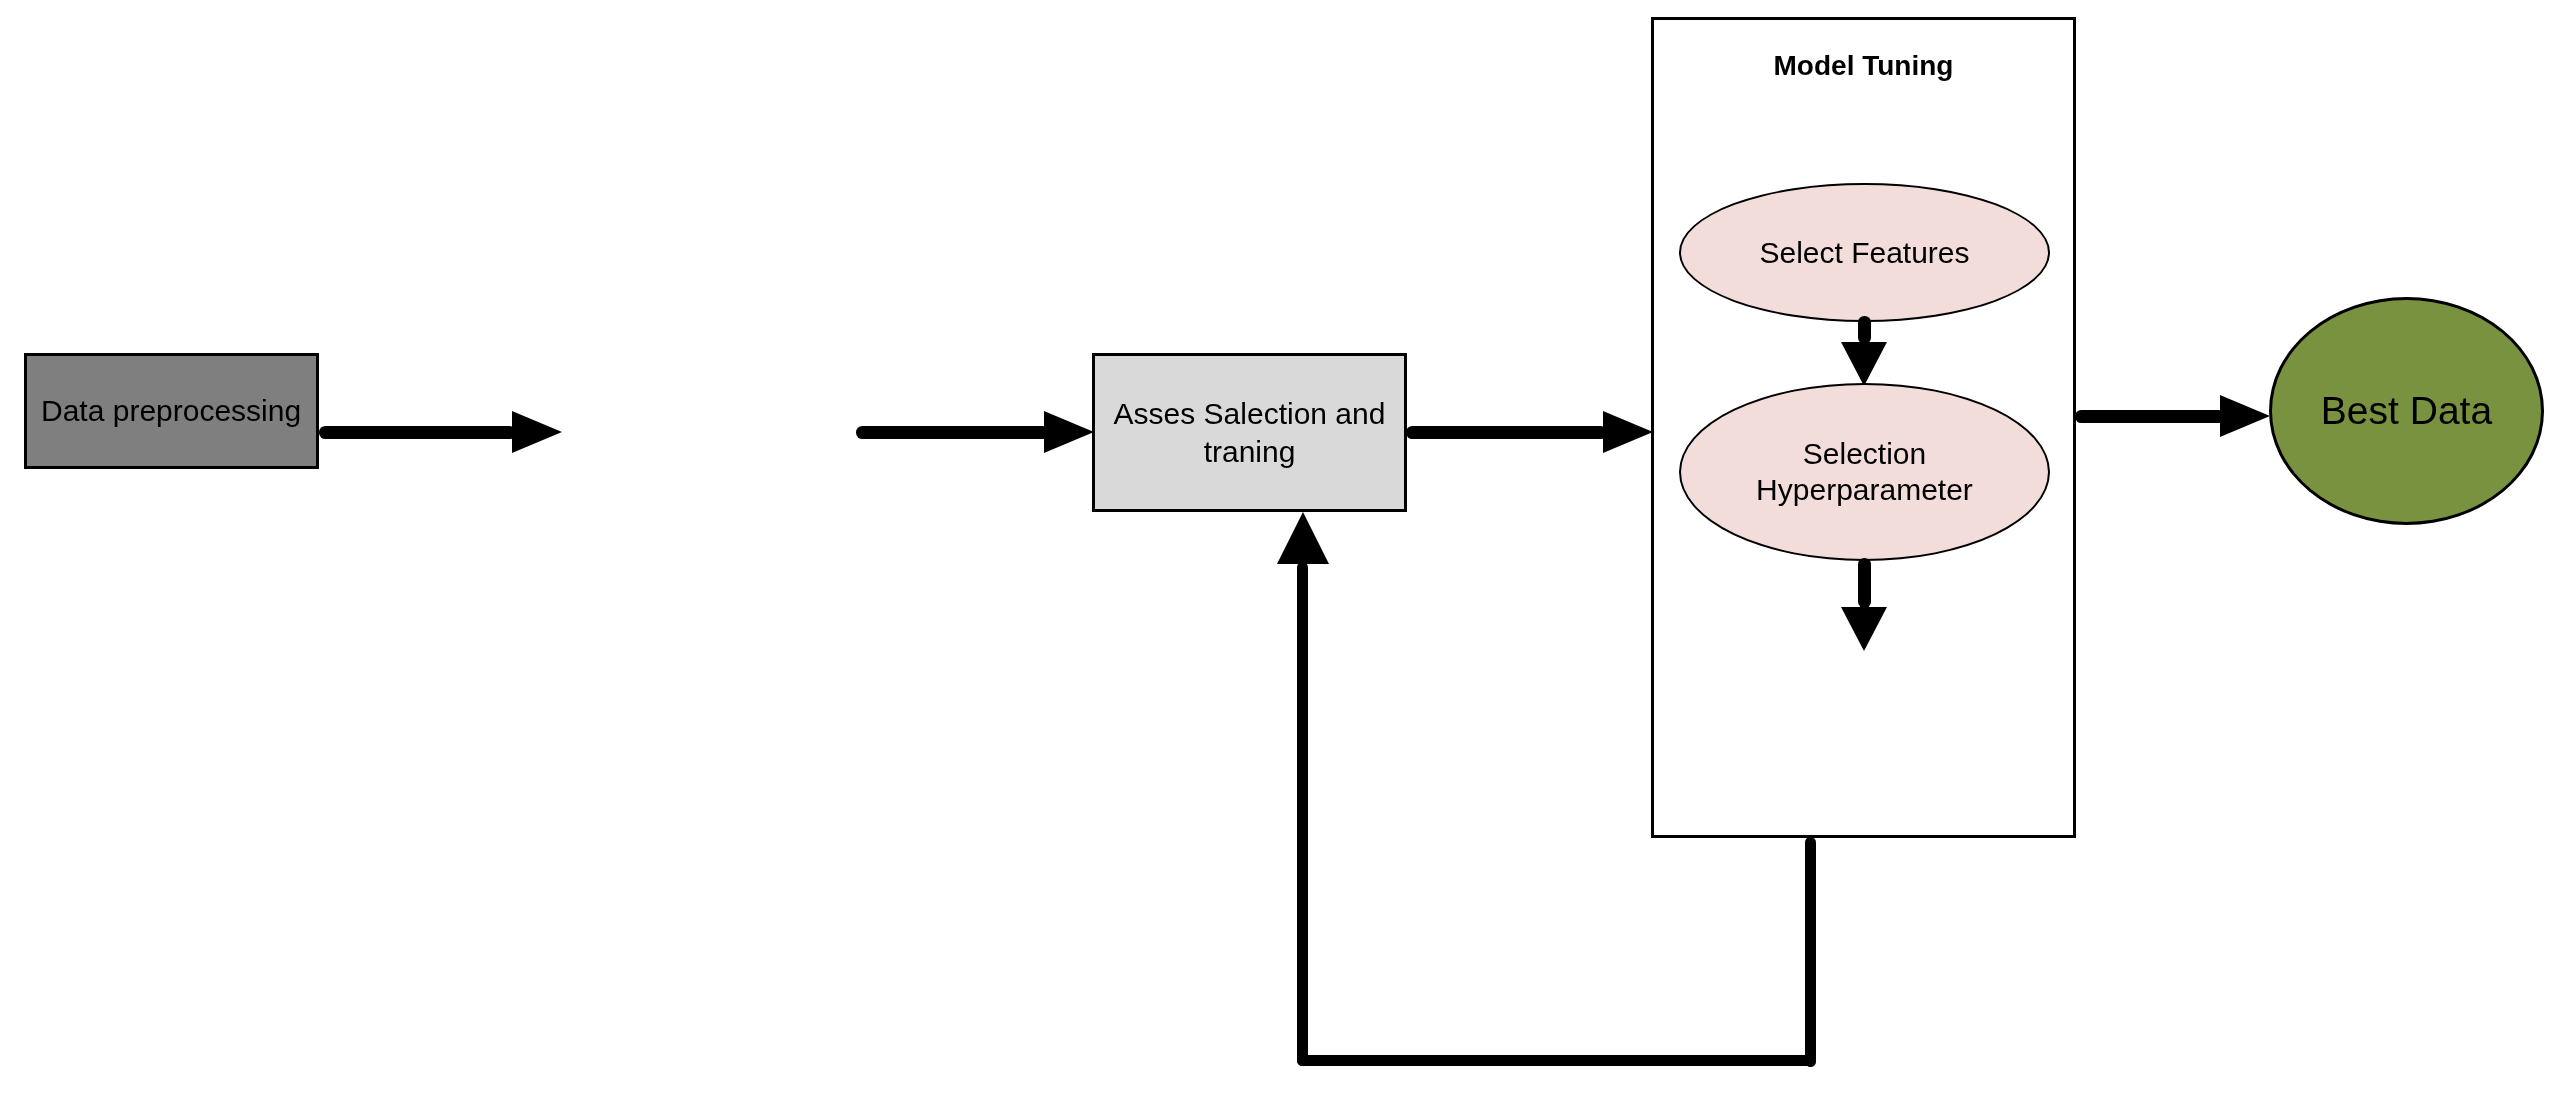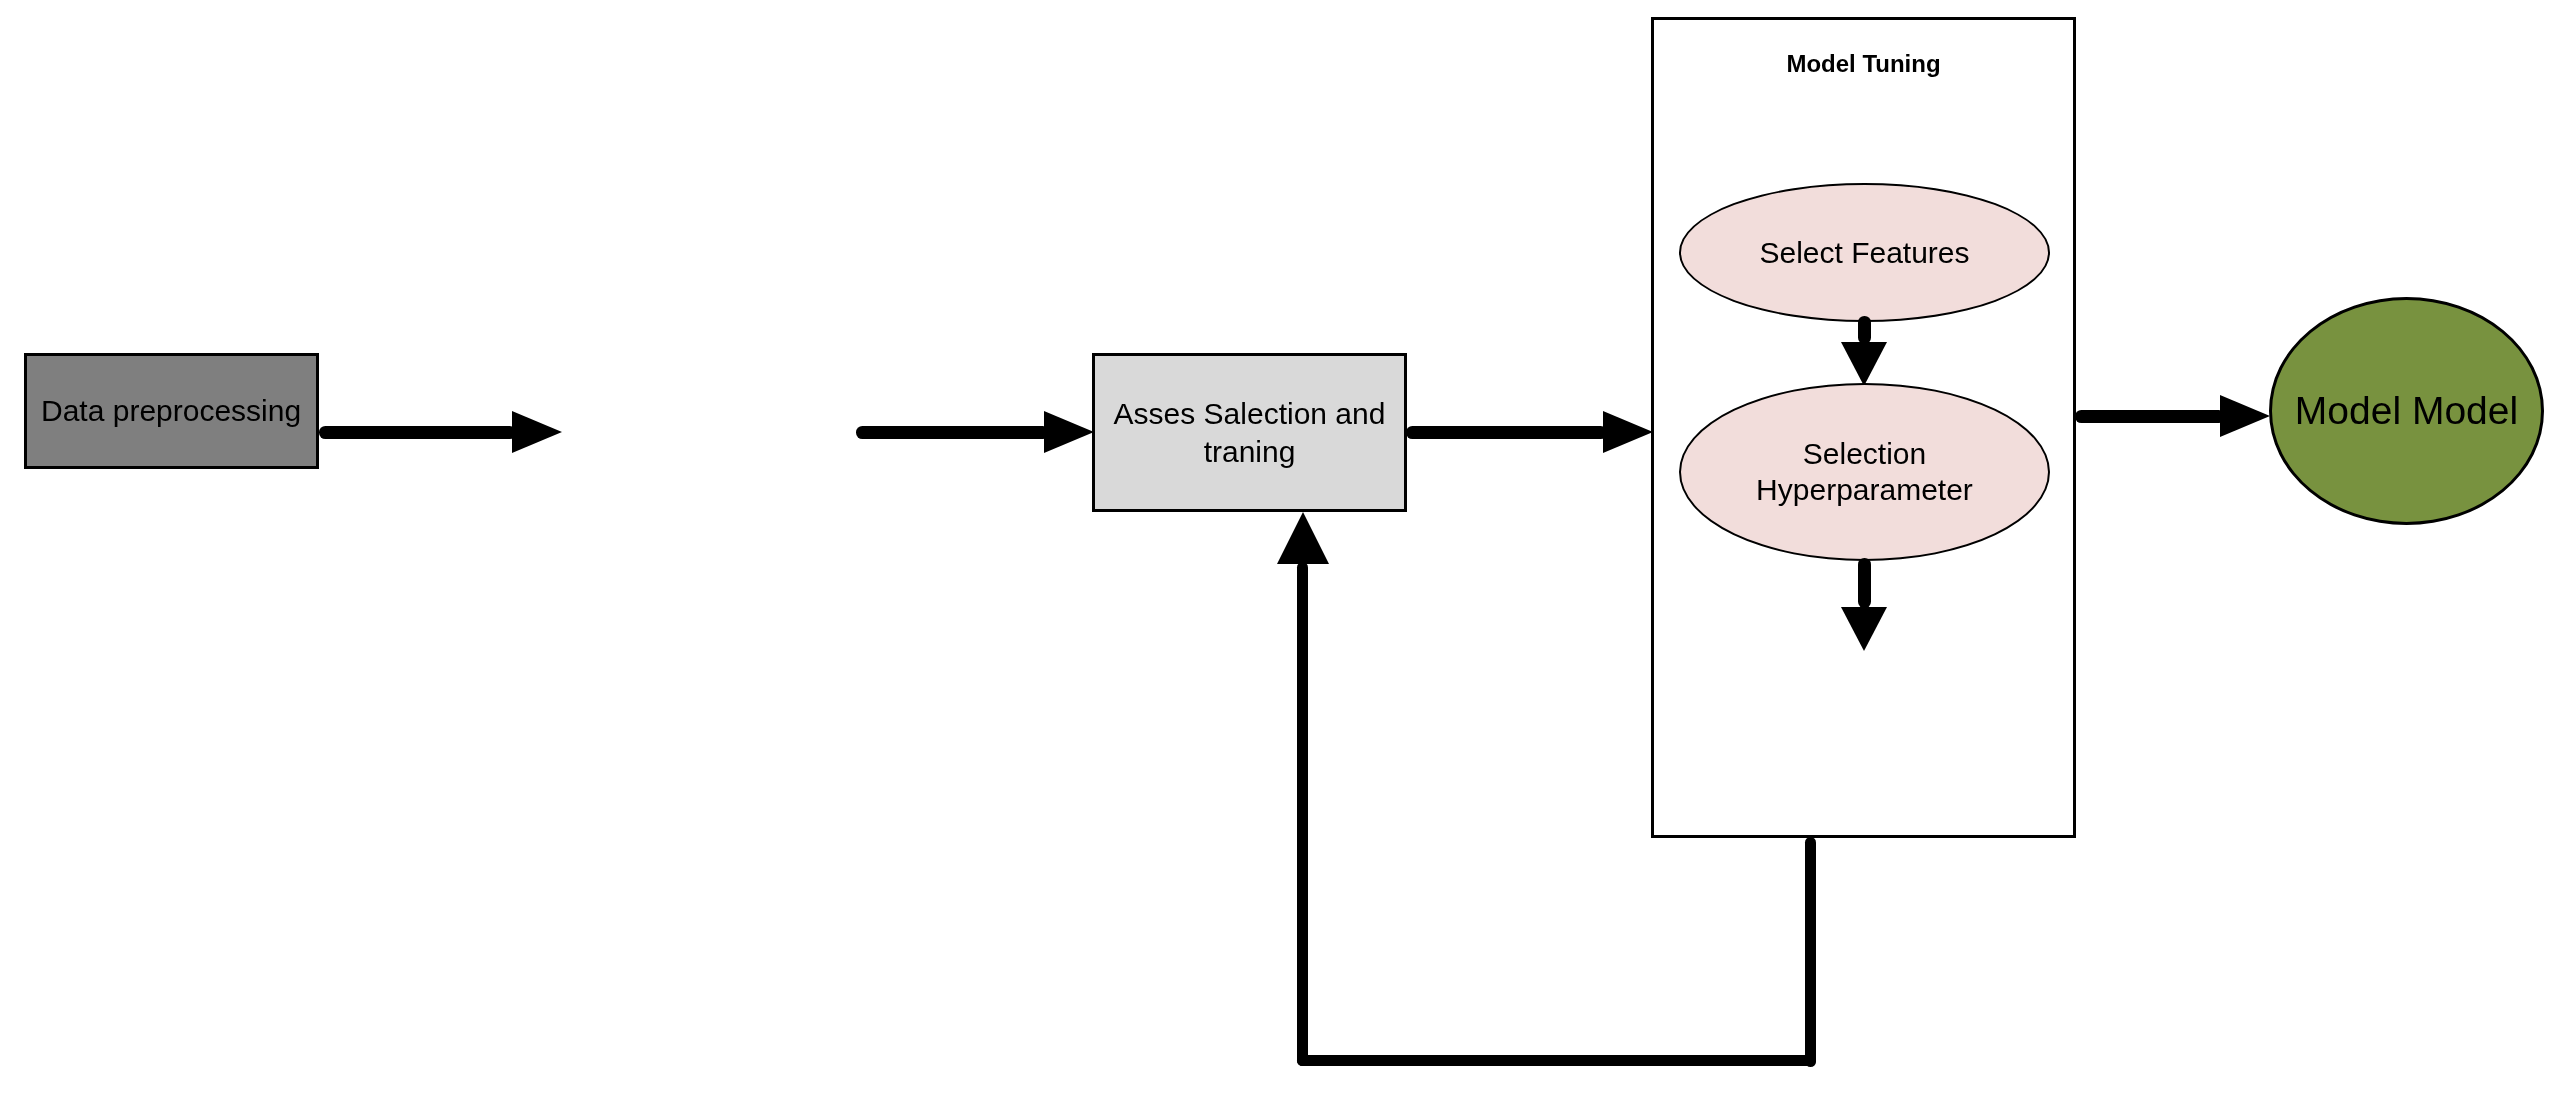--- a/index.html
+++ b/index.html
@@ -51,21 +51,21 @@
   .group-box{
     position:absolute;
     border:3.1px solid var(--stroke);
     background:var(--background);
     box-sizing:border-box;
   }
   .group-title{
     position:absolute;
     left:0;right:0;top:30px;
     text-align:center;
-    font-size:24px;
+    font-size:28px;
     font-weight:bold;
   }
   .shaft{position:absolute;background:var(--stroke);border-radius:6.3px;}
   .head{position:absolute;width:0;height:0;}
   .head-right{border-top:21px solid transparent;border-bottom:21px solid transparent;border-left:50px solid var(--stroke);}
   .head-down{border-left:23.6px solid transparent;border-right:23.6px solid transparent;border-top:44px solid var(--stroke);}
   .head-up{border-left:26px solid transparent;border-right:26px solid transparent;border-bottom:52px solid var(--stroke);}
 </style>
 </head>
 <body>
@@ -120,21 +120,21 @@
     <div class="head head-down" style="left:1841px;top:607px;"></div>
   </div>
 
 
   <div>
     <div class="shaft" style="left:2075px;top:410px;width:150px;height:12.6px;"></div>
     <div class="head head-right" style="left:2220px;top:395px;"></div>
   </div>
 
   <div class="node terminal-circle" style="left:2269px;top:297px;width:275px;height:228px;">
-    <span>Model Model</span>
+    <span>Best Data</span>
   </div>
 
   <div>
     <div class="shaft" style="left:1805px;top:837px;width:11px;height:230px;"></div>
     <div class="shaft" style="left:1297px;top:1055px;width:519px;height:11px;"></div>
     <div class="shaft" style="left:1297px;top:562px;width:11px;height:504px;"></div>
     <div class="head head-up" style="left:1277px;top:512px;"></div>
   </div>
 
 </div>

